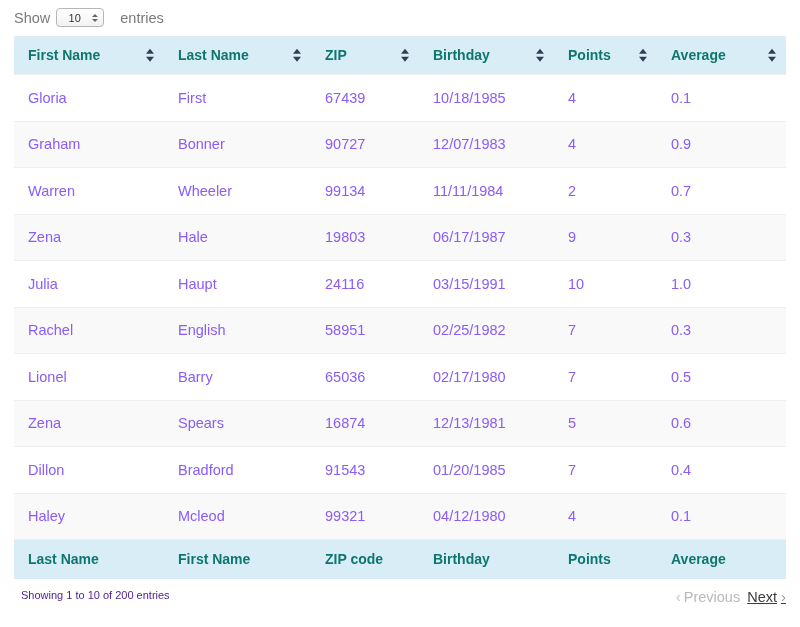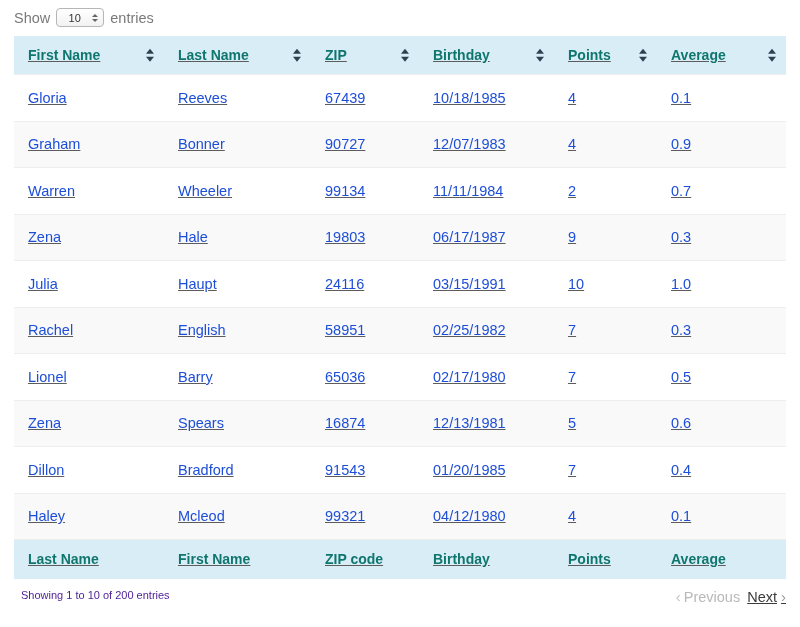--- a/index.html
+++ b/index.html
@@ -14,40 +14,39 @@
     font-size: 14px;
     color: #5c5c5c;
     overflow: hidden;
   }
   .wrap {
     position: relative;
     width: 800px;
     height: 627px;
     box-sizing: border-box;
     padding: 0 14px;
-    text-decoration: underline;
   }
 
   
   .top-bar {
     position: relative;
     height: 34px;
   }
   .length-box {
     position: absolute;
     left: 0;
     top: 8px;
     display: flex;
     align-items: center;
     white-space: nowrap;
     color: #7a7a7a;
     font-size: 14.5px;
   }
   .length-box .lbl-pre { margin-right: 6px; }
-  .length-box .lbl-post { margin-left: 6px; }
+  .length-box .lbl-post { margin-left: 16px; }
 
   .select-shell {
     position: relative;
     display: inline-flex;
     align-items: center;
     height: 19px;
     min-width: 48px;
     padding: 0 17px 0 6px;
     border: 1px solid #b6b6b6;
     border-radius: 4px;
@@ -152,21 +151,21 @@
     border-left: 4.5px solid transparent;
     border-right: 4.5px solid transparent;
   }
   .sort-ico i.up { border-bottom: 5px solid #2f4050; margin-bottom: 2.5px; }
   .sort-ico i.dn { border-top: 5px solid #2f4050; }
 
   table.dt tbody td {
     padding: 0 14px;
     height: 46.5px;
     font-size: 14.5px;
-    color: #1d4ed8;
+    color: #8b5cf6;
     border-top: 1px solid #eeeeee;
     border-bottom: 1px solid #eeeeee;
     white-space: nowrap;
     overflow: hidden;
     box-sizing: border-box;
   }
   table.dt tbody tr:nth-child(even) td { background: #f9f9f9; }
   table.dt tbody tr:nth-child(odd)  td { background: #ffffff; }
 
   
@@ -282,21 +281,21 @@
               <i class="up"></i>
               <i class="dn"></i>
             </span>
         </th>
       </tr>
     </thead>
 
     <tbody id="tbody">
         <tr>
           <td>Gloria</td>
-          <td>Reeves</td>
+          <td>First</td>
           <td>67439</td>
           <td>10/18/1985</td>
           <td>4</td>
           <td>0.1</td>
         </tr>
         <tr>
           <td>Graham</td>
           <td>Bonner</td>
           <td>90727</td>
           <td>12/07/1983</td>

